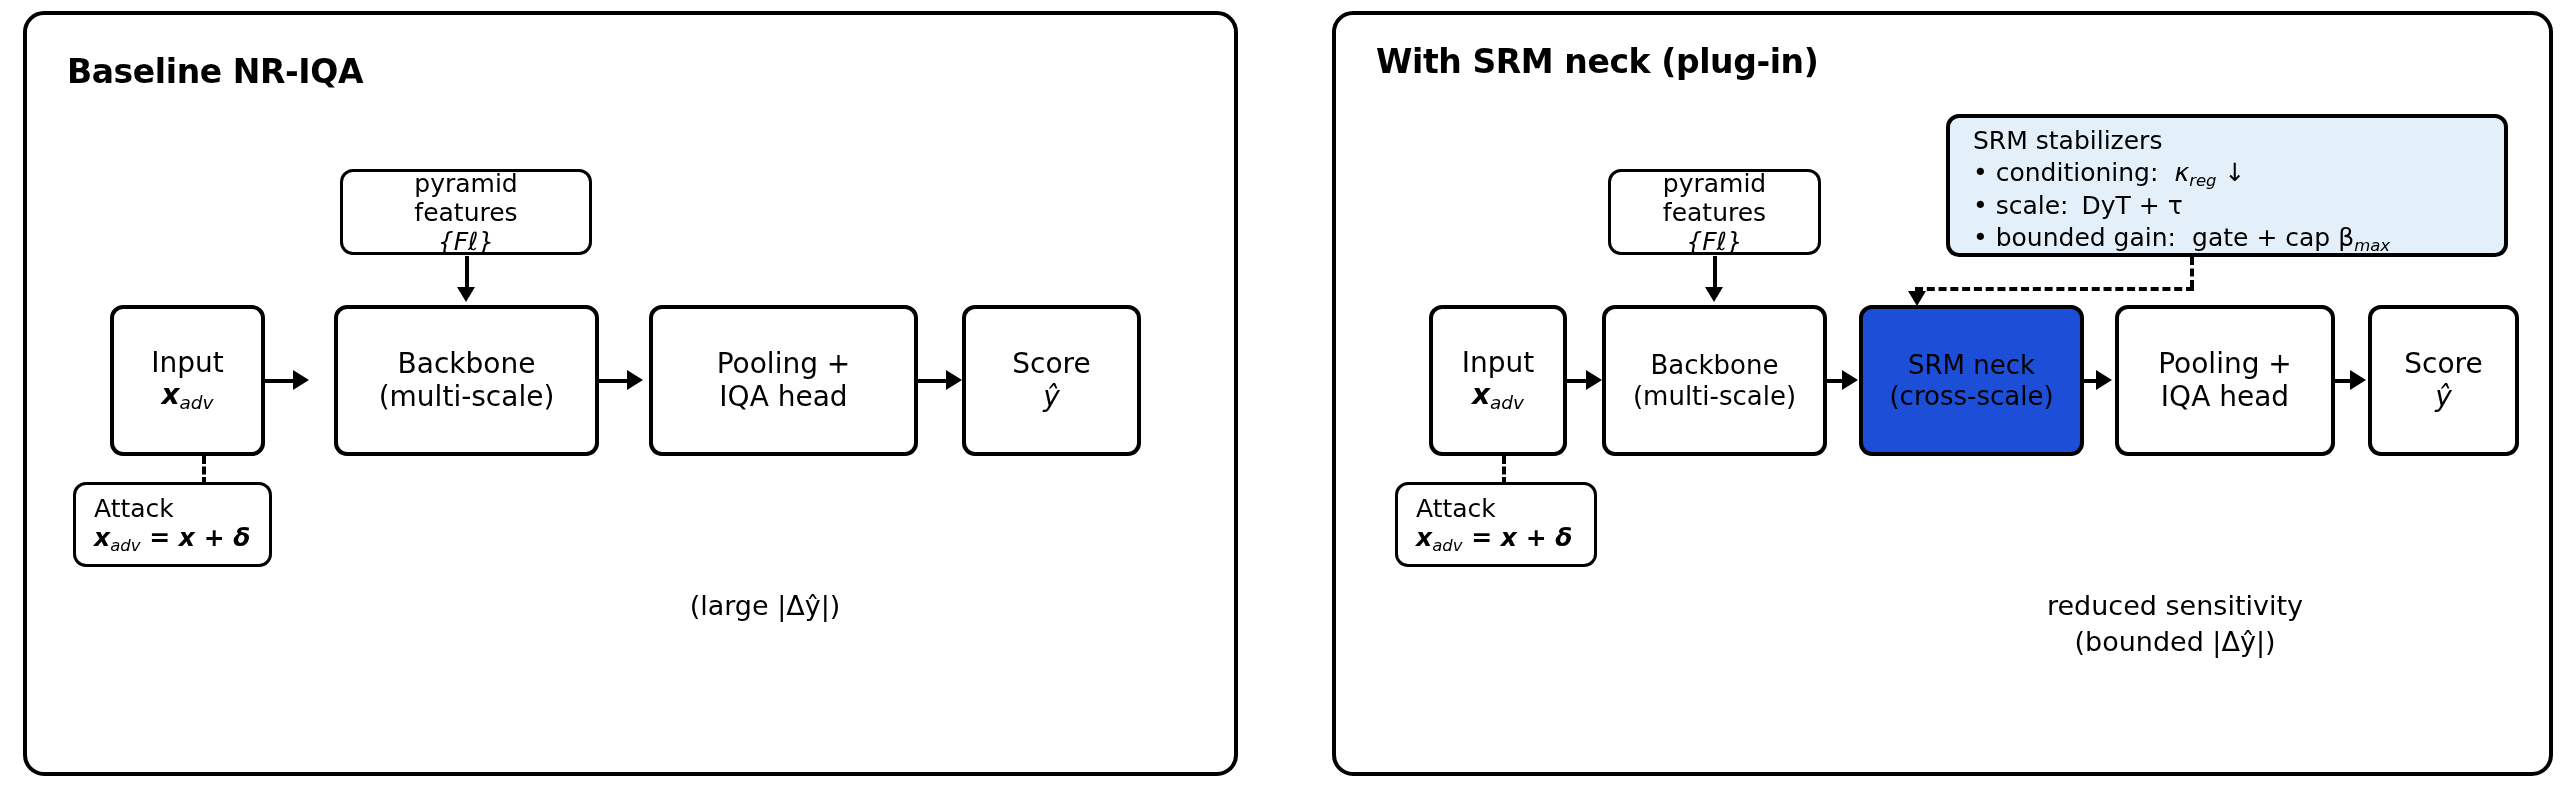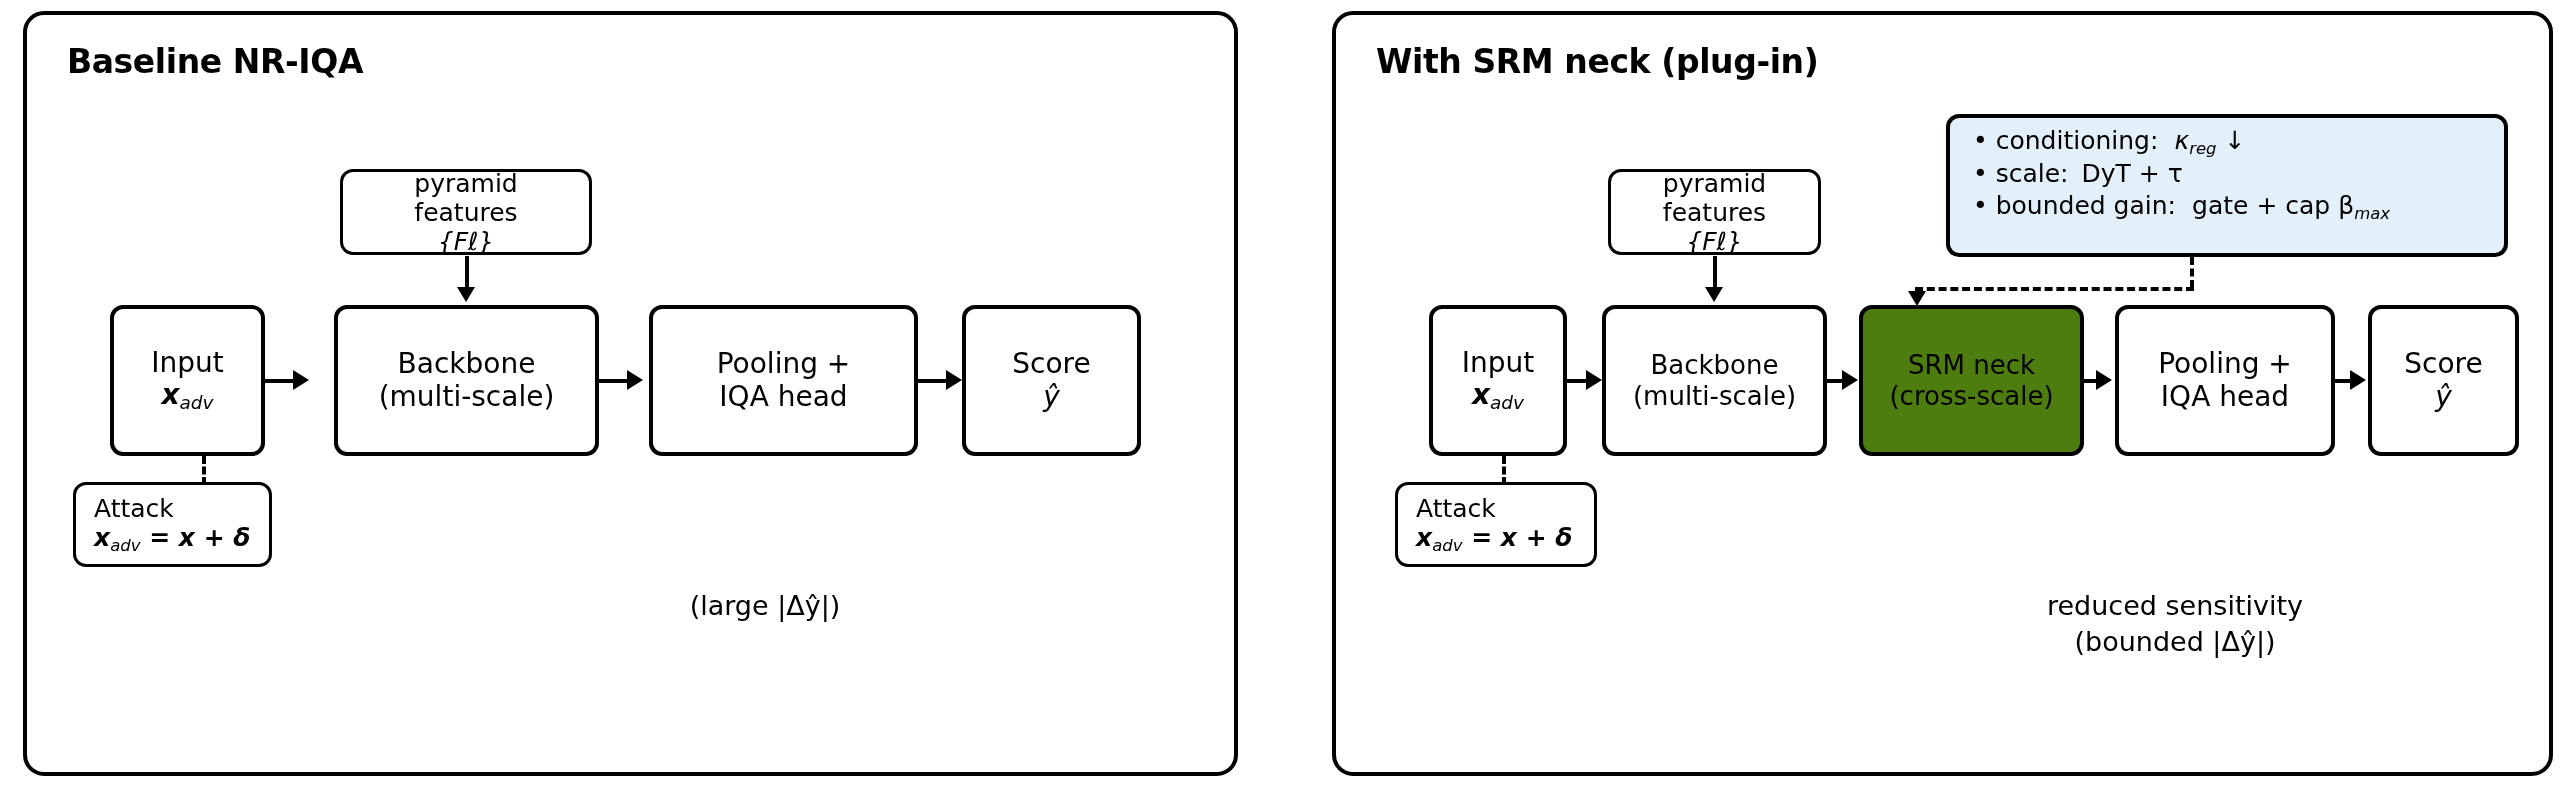--- a/index.html
+++ b/index.html
@@ -40,21 +40,21 @@
     display:flex;
     flex-direction:column;
     align-items:center;
     justify-content:center;
     text-align:center;
     font-size:28px;
     line-height:1.16;
     padding:1.6px 3.3px;
   }
   .node .l2{white-space:nowrap;}
-  .node.blue{background:#4d7c0f;}
+  .node.blue{background:#1d4ed8;}
   .node.thin{border-width:3.3px;}
 
   .italic{font-style:italic;}
   .bolditalic{font-style:italic;font-weight:bold;}
   sub{font-size:0.66em;font-style:italic;vertical-align:-0.28em;}
 
   
   .hline{position:absolute;height:4.1px;background:#000;}
   .vline{position:absolute;width:4.1px;background:#000;}
   .arrowR{
@@ -101,21 +101,21 @@
   }
   #srm-stabilizers .bullet-row{white-space:nowrap;}
 </style>
 </head>
 <body>
 
 <div class="canvas">
 
   <div class="panel" id="panel-left"></div>
 
-  <div class="panel-title" style="left:67px;top:42px;">Baseline NR-IQA</div>
+  <div class="panel-title" style="left:67px;top:52px;">Baseline NR-IQA</div>
 
   <div class="node thin" id="l-pyramid" style="left:340px;top:169px;width:252px;height:86px;font-size:25px;">
     <div>pyramid</div>
     <div>features</div>
     <div class="italic">{Fℓ}</div>
   </div>
 
   <div class="vline" style="left:465px;top:256px;height:37px;"></div>
   <div class="arrowD" style="left:457px;top:287px;"></div>
 
@@ -157,20 +157,21 @@
 
   <div class="caption" style="left:765px;top:588px;transform:translateX(-50%);">
     <div>(large |Δŷ|)</div>
   </div>
 
   <div class="panel" id="panel-right"></div>
 
   <div class="panel-title" style="left:1376px;top:42px;">With SRM neck (plug-in)</div>
 
   <div id="srm-stabilizers">
+    <div>SRM stabilizers</div>
     <div class="bullet-row">
       <span>•</span>
       <span>conditioning:</span>
       <span class="italic" style="margin-left:8.1px;">κ</span><sub>reg</sub><span> ↓</span>
     </div>
     <div class="bullet-row">
       <span>•</span>
       <span>scale:</span>
       <span style="margin-left:5px;">DyT + τ</span>
     </div>

